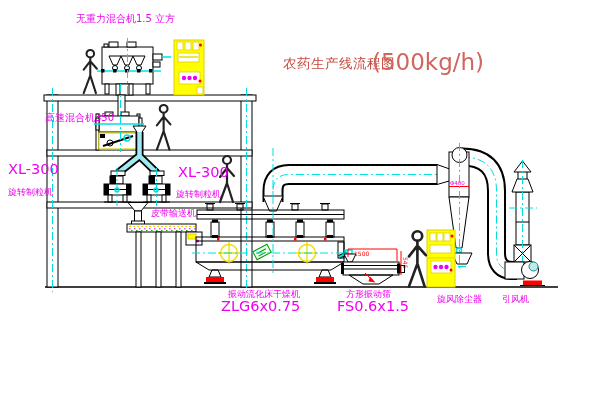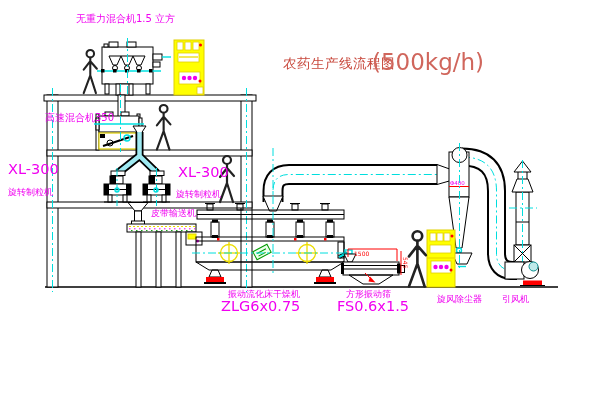--- a/index.html
+++ b/index.html
@@ -1,17 +1,17 @@
 <!DOCTYPE html>
 <html><head>
 <meta charset="utf-8">
 <style>
   html,body{margin:0;padding:0;background:#fff;}
   #stage{position:relative;width:600px;height:403px;background:#ffffff;overflow:hidden;
-         font-family:"DejaVu Sans",sans-serif;}
+         font-family:"DejaVu Sans",sans-serif;border-radius:18px;}
   svg{position:absolute;left:0;top:0;}
   
   .ln{fill:none;stroke:#000;stroke-width:1;}
   .wt{fill:#ffffff;stroke:#000;stroke-width:1;}
   .nf{fill:none;stroke:#000;stroke-width:1;}
   .blk{fill:#000;stroke:none;}
   .cy{stroke:#00e0e0;fill:none;stroke-width:1.4;}
   .cydash{stroke:#00dede;fill:none;stroke-width:1;stroke-dasharray:8 3 2 3;}
   .yel{stroke:#ecdc00;fill:none;stroke-width:1.3;}
   .yfill{fill:#ffff00;stroke:#e0cf00;stroke-width:1;}

